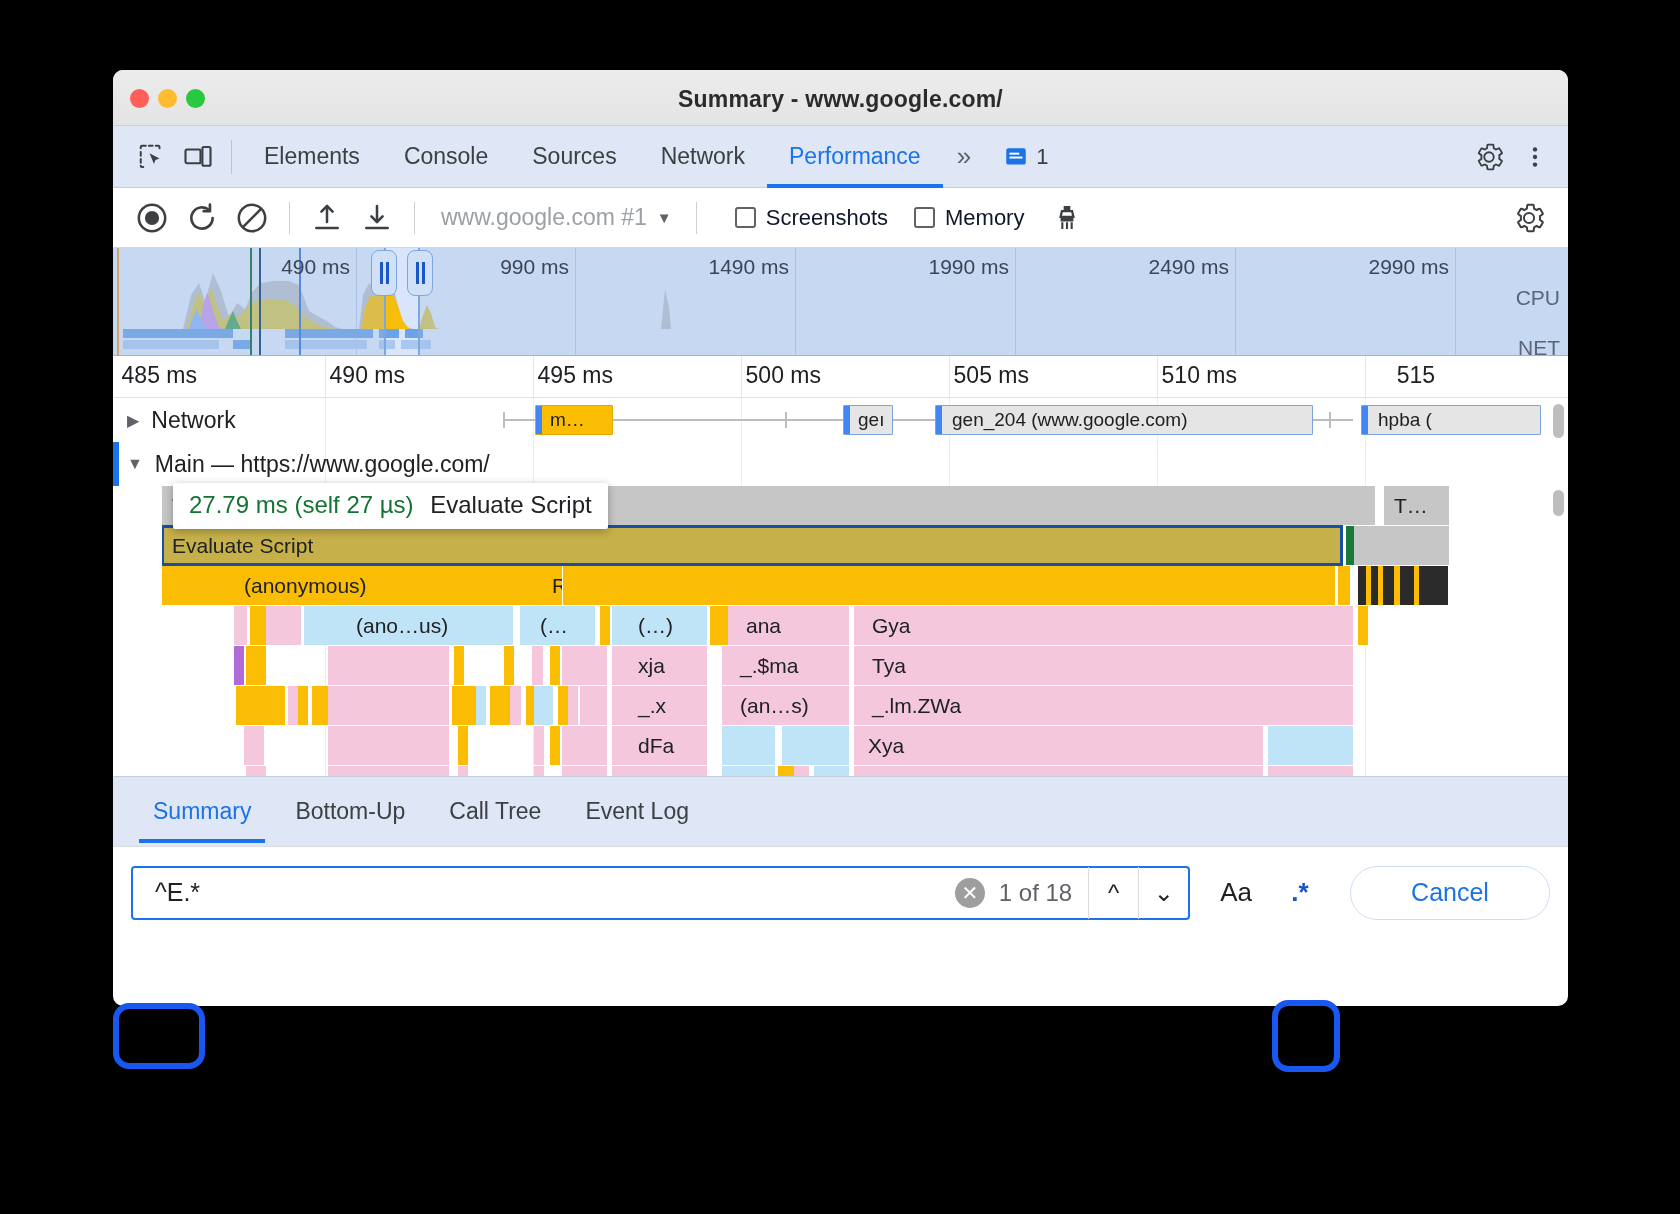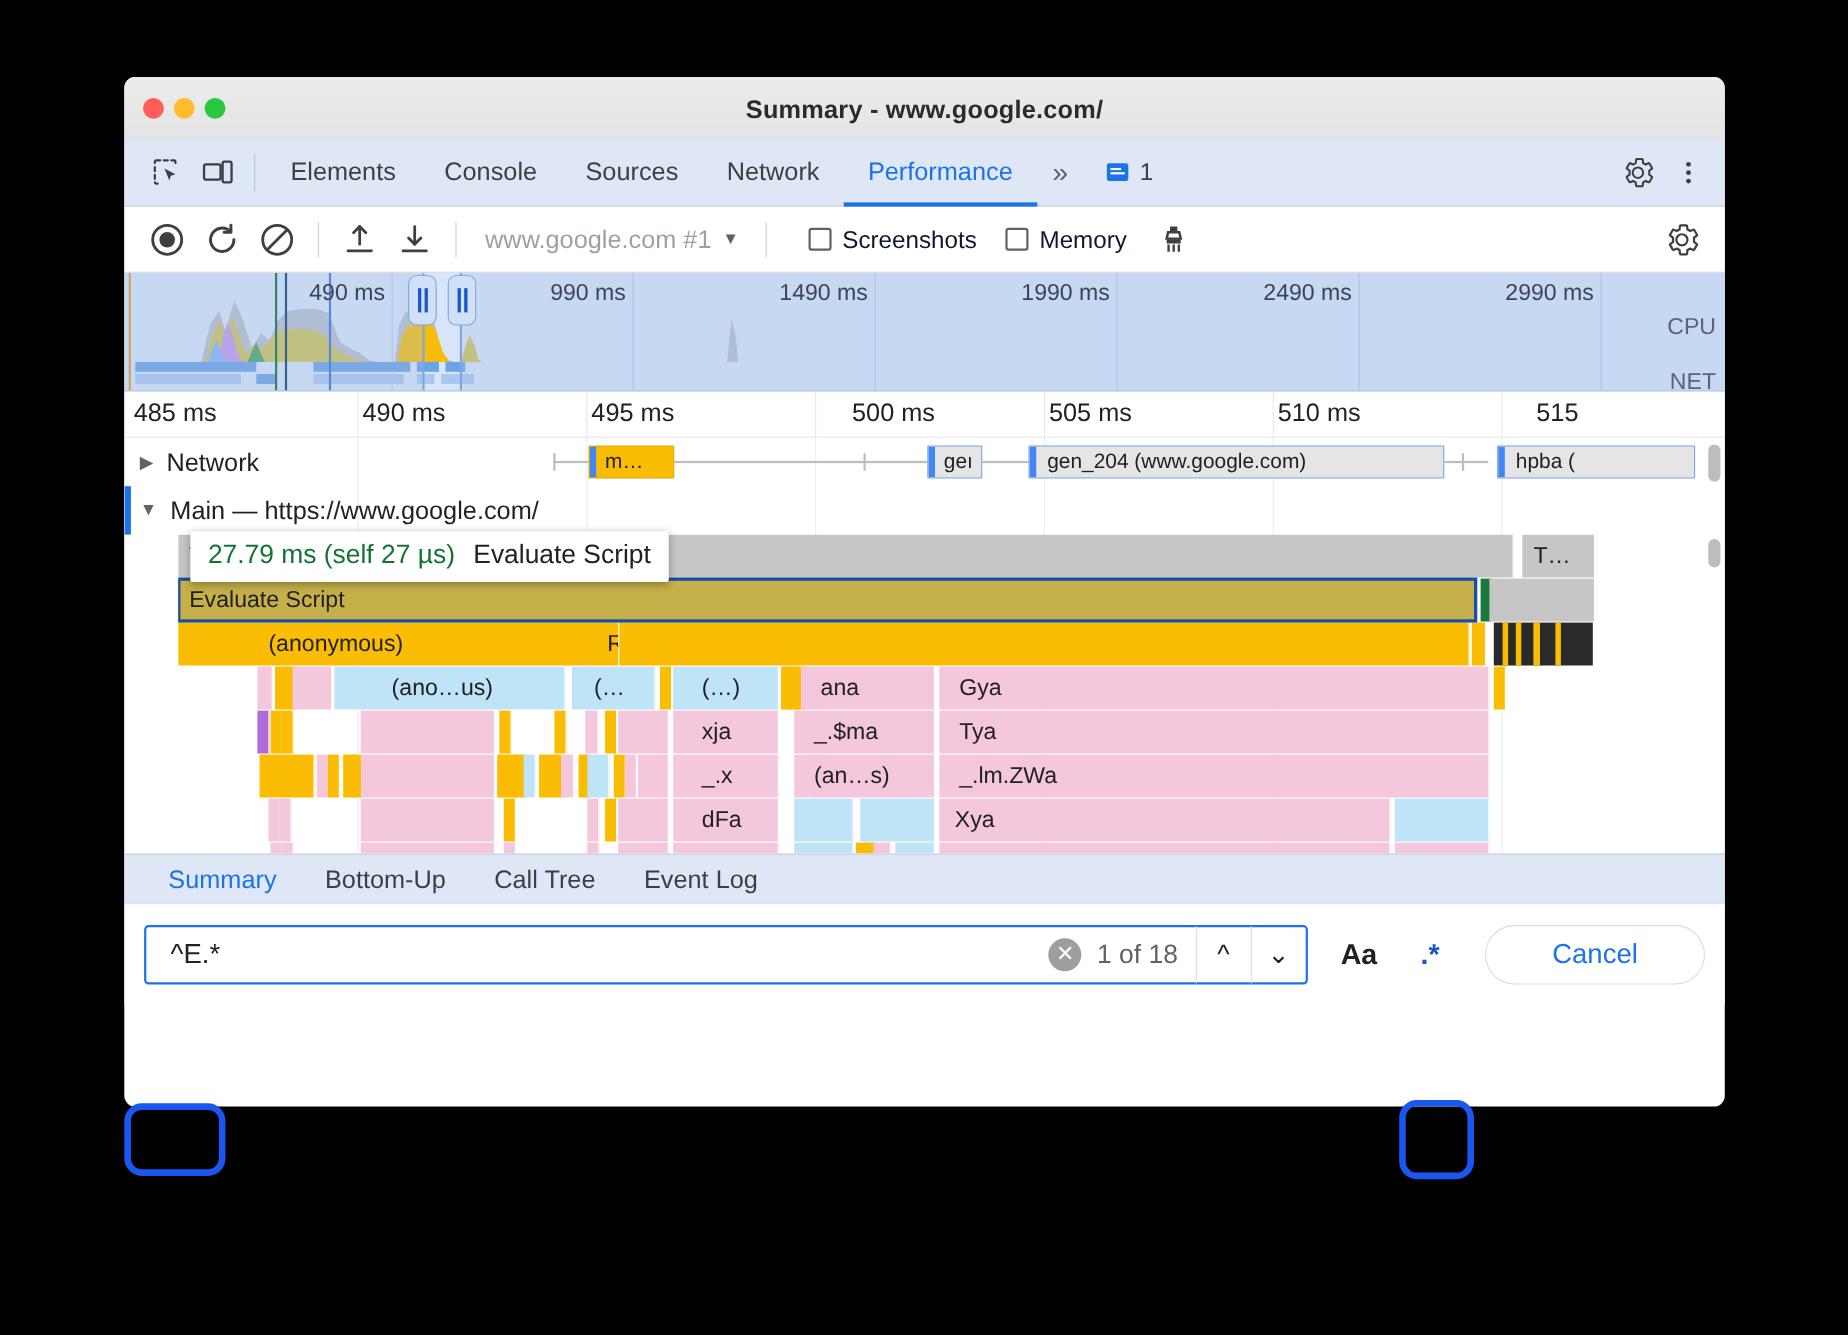--- a/index.html
+++ b/index.html
@@ -246,21 +246,21 @@
   .tooltip .dur { color: #137333; }
   .tooltip .nm { color: #202124; margin-left: 10px; }
   
   .vscroll {
     position: absolute; right: 4px; width: 11px;
     background: #bdbdbd; border-radius: 6px;
   }
   
   .bottomtabs {
     position: relative;
-    height: 45px;
+    height: 70px;
     background: #dfe6f5;
     display: flex; align-items: center;
     padding-left: 18px;
     border-top: 1px solid #c3cede;
   }
   .btab {
     position: relative; height: 62px;
     padding: 0 22px;
     display: flex; align-items: center;
     font-size: 23px; color: #3c4043; white-space: nowrap;
@@ -303,21 +303,21 @@
     font-size: 20px; margin-right: 14px; line-height: 1;
   }
   .matches { font-size: 24px; color: #5f6368; margin-right: 16px; white-space: nowrap; }
   .navbtn {
     width: 50px; height: 52px;
     display: flex; align-items: center; justify-content: center;
     border-left: 1px solid #dadce0;
     color: #202124; font-size: 24px;
   }
   .aa-btn {
-    font-size: 26px; font-weight: bold; color: #202124;
+    font-size: 26px; font-weight: normal; color: #202124;
     margin: 0 12px 0 22px; padding: 4px 8px;
   }
   .regex-btn {
     width: 56px; height: 48px;
     display: flex; align-items: center; justify-content: center;
     font-size: 26px; font-weight: bold; color: #1a56c4;
     border-radius: 8px; background: #fff;
   }
   .cancel-btn {
     margin-left: 22px;
@@ -538,21 +538,21 @@
     <div class="ruler">
       <div class="rg" style="left:212px"></div>
       <div class="rg" style="left:420px"></div>
       <div class="rg" style="left:628px"></div>
       <div class="rg" style="left:836px"></div>
       <div class="rg" style="left:1044px"></div>
       <div class="rg" style="left:1252px"></div>
       <div class="rl" style="left:92px">485 ms</div>
       <div class="rl" style="left:300px">490 ms</div>
       <div class="rl" style="left:508px">495 ms</div>
-      <div class="rl" style="left:745px">500 ms</div>
+      <div class="rl" style="left:716px">500 ms</div>
       <div class="rl" style="left:924px">505 ms</div>
       <div class="rl" style="left:1132px">510 ms</div>
       <div class="rl" style="left:1330px">515</div>
     </div>
 
     <div class="tracks">
       <div class="vgrid" style="left:212px"></div>
       <div class="vgrid" style="left:420px"></div>
       <div class="vgrid" style="left:628px"></div>
       <div class="vgrid" style="left:836px"></div>

